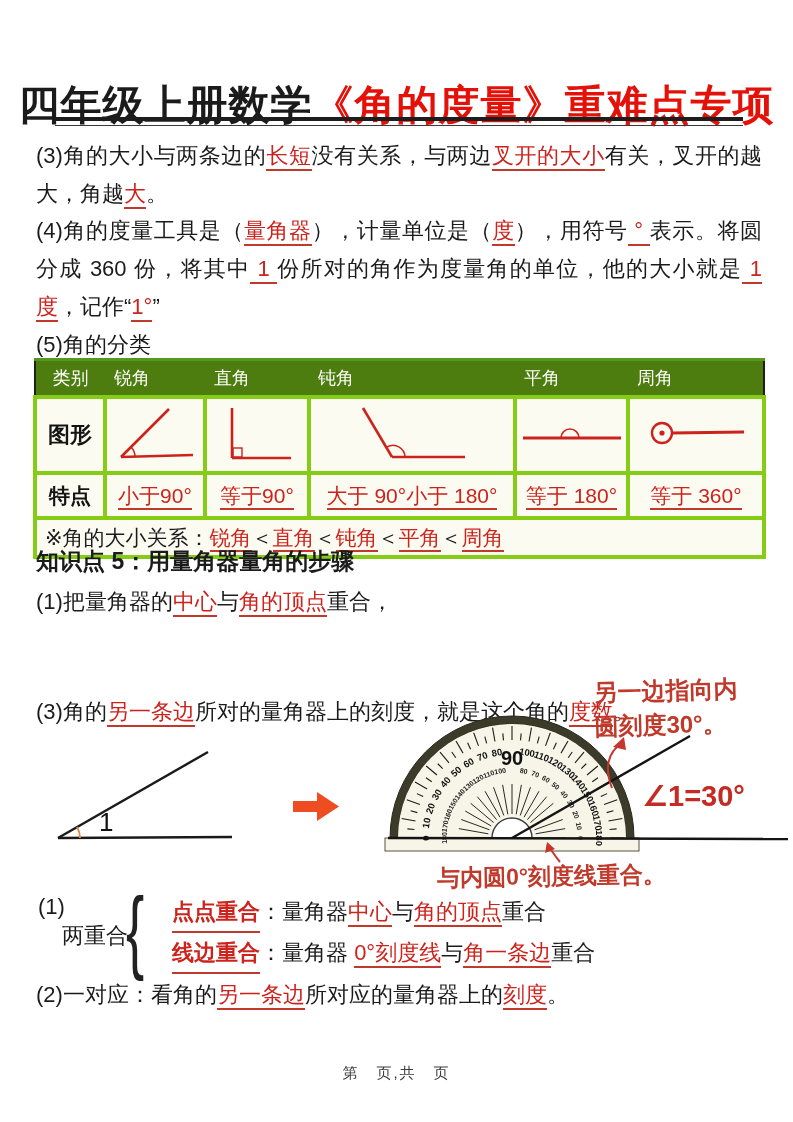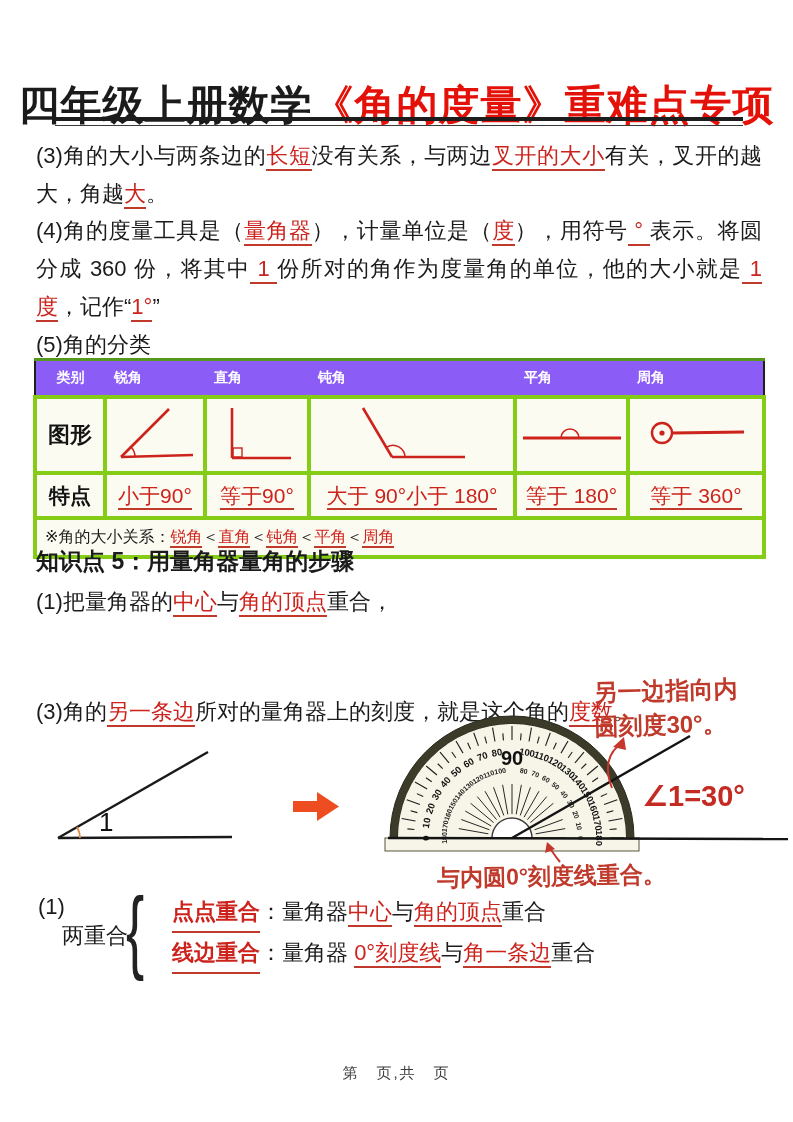--- a/index.html
+++ b/index.html
@@ -10,28 +10,28 @@
   #title{top:58px;left:0;width:793px;text-align:center;font-size:41px;font-weight:900;letter-spacing:1px;white-space:nowrap;margin-top:20px;}
   #title .red{color:#e31108;}
   #title-rule{top:117px;left:55px;width:688px;height:4px;border-top:4px solid #1d1d1d;border-bottom:1px solid #3a3a3a;}
   
   .para{left:36px;width:726px;font-size:22px;line-height:38px;text-align:justify;}
   .u{color:#cc231d;border-bottom:2px solid #c0392b;padding-bottom:1px;}
   .ub{color:#cc231d;border-bottom:2px solid #c0392b;padding-bottom:7px;font-weight:bold;}
   
   #angle-table{position:absolute;top:358px;left:33px;width:729px;border-collapse:collapse;table-layout:fixed;
                background:#fcfbf1;border:2px solid #1f1f1f;}
-  #angle-table th{background:#8b5cf6;border:0;border-top:3px solid #55981e;color:#ffffff;
-                  font-size:14px;font-weight:bold;height:34px;text-align:left;padding:0 0 0 9px;}
+  #angle-table th{background:#4d7c0f;border:0;border-top:3px solid #55981e;color:#ffffff;
+                  font-size:18px;font-weight:normal;height:34px;text-align:left;padding:0 0 0 9px;}
   #angle-table th.c{text-align:center;padding:0;}
   #angle-table td{border:4px solid #84cc16;}
   .figrow td{height:70px;text-align:center;vertical-align:middle;}
   .featrow td{height:39px;text-align:center;vertical-align:middle;font-size:21px;white-space:nowrap;}
   .rowlabel{font-weight:bold;font-size:22px;text-align:center;color:#141414;}
-  .noterow td{height:33px;font-size:16px;padding-left:8px;white-space:nowrap;}
+  .noterow td{height:33px;font-size:21px;padding-left:8px;white-space:nowrap;}
   
   #kp5-heading{top:546px;left:36px;font-size:23px;font-weight:bold;}
   .step{white-space:nowrap;}
   
   .hand{color:#c03a2c;font-weight:bold;white-space:nowrap;}
   #ann-top{top:674px;left:594px;font-size:24px;line-height:34px;transform:rotate(-1.5deg);}
   #ann-angle{top:779px;left:642px;font-size:29px;color:#c42b22;font-weight:bold;white-space:nowrap;}
   #ann-bottom{top:861px;left:437px;font-size:23px;transform:rotate(-1deg);}
   
   #sum-n1{top:894px;left:38px;font-size:22px;}
@@ -273,16 +273,17 @@
   <div id="ann-bottom" class="abs hand">与内圆0°刻度线重合。</div>
 
   <div id="sum-n1" class="abs">(1)</div>
   <div id="sum-label1" class="abs">两重合</div>
   <div id="sum-brace" class="abs">{</div>
 
   <div id="sum-line1" class="abs"><span class="ub">点点重合</span><span>：量角器</span><span class="u">中心</span><span>与</span><span class="u">角的顶点</span><span>重合</span></div>
 
   <div id="sum-line2" class="abs"><span class="ub">线边重合</span><span>：量角器 </span><span class="u">0°刻度线</span><span>与</span><span class="u">角一条边</span><span>重合</span></div>
 
+  <div id="sum-line3" class="abs"><span>(2)一对应：看角的</span><span class="u">另一条边</span><span>所对应的量角器上的</span><span class="u">刻度</span><span>。</span></div>
 
   <div id="footer" class="abs">第　页,共　页</div>
 
 </div>
 
 </body></html>

